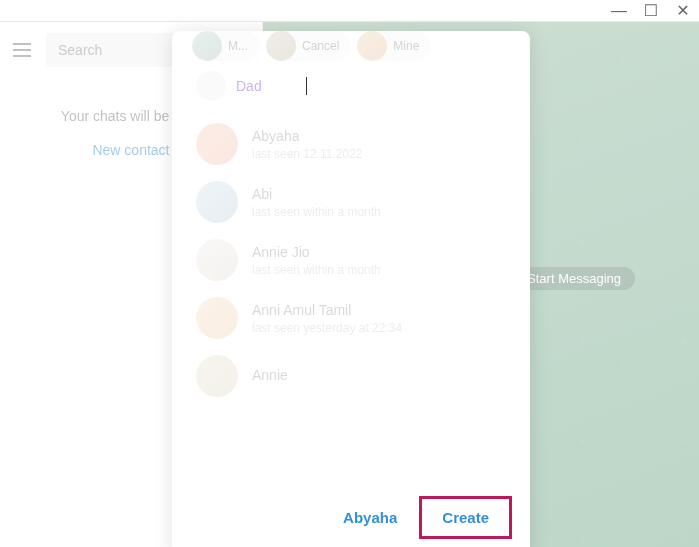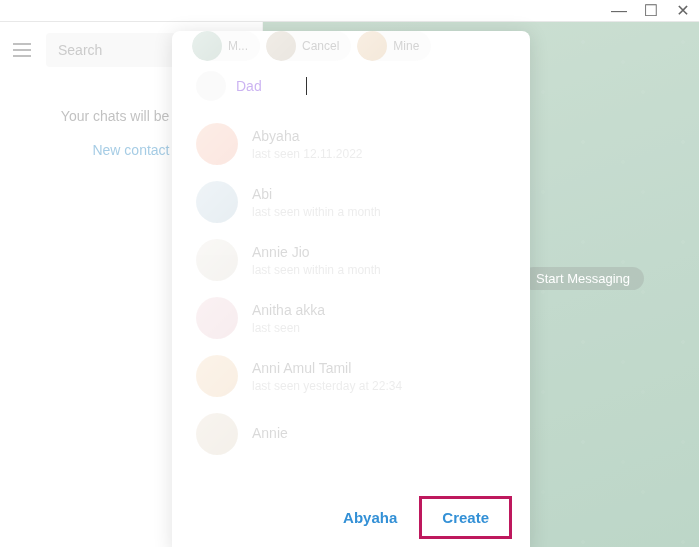--- a/index.html
+++ b/index.html
@@ -83,21 +83,21 @@
     position: absolute; inset: 0;
     background-image: radial-gradient(circle at 20% 20%, rgba(255,255,255,0.1) 2px, transparent 2px),
                       radial-gradient(circle at 60% 40%, rgba(255,255,255,0.08) 2px, transparent 2px),
                       radial-gradient(circle at 80% 70%, rgba(255,255,255,0.08) 2px, transparent 2px);
     background-size: 100px 100px;
     opacity: 0.5;
   }
   .badge {
     position: absolute;
     top: 245px;
-    right: 55px;
+    right: 64px;
     background: rgba(0,0,0,0.25);
     color: #fff;
     font-size: 13px;
     padding: 4px 14px;
     border-radius: 14px;
   }
   
   
   .dim {
     position: absolute;
@@ -311,27 +311,20 @@
           </div>
       </div>
       <div class="contact-row">
         <div class="av a3"></div>
         <div class="cinfo">
             <span class="cname">Annie Jio</span>
             <span class="cstatus">last seen within a month</span>
           </div>
       </div>
       <div class="contact-row">
-        <div class="av a4"></div>
-        <div class="cinfo">
-            <span class="cname">Anitha akka</span>
-            <span class="cstatus">last seen</span>
-          </div>
-      </div>
-      <div class="contact-row">
         <div class="av a5"></div>
         <div class="cinfo">
             <span class="cname">Anni Amul Tamil</span>
             <span class="cstatus">last seen yesterday at 22:34</span>
           </div>
       </div>
       <div class="contact-row">
         <div class="av a6"></div>
         <div class="cinfo">
             <span class="cname">Annie</span>

